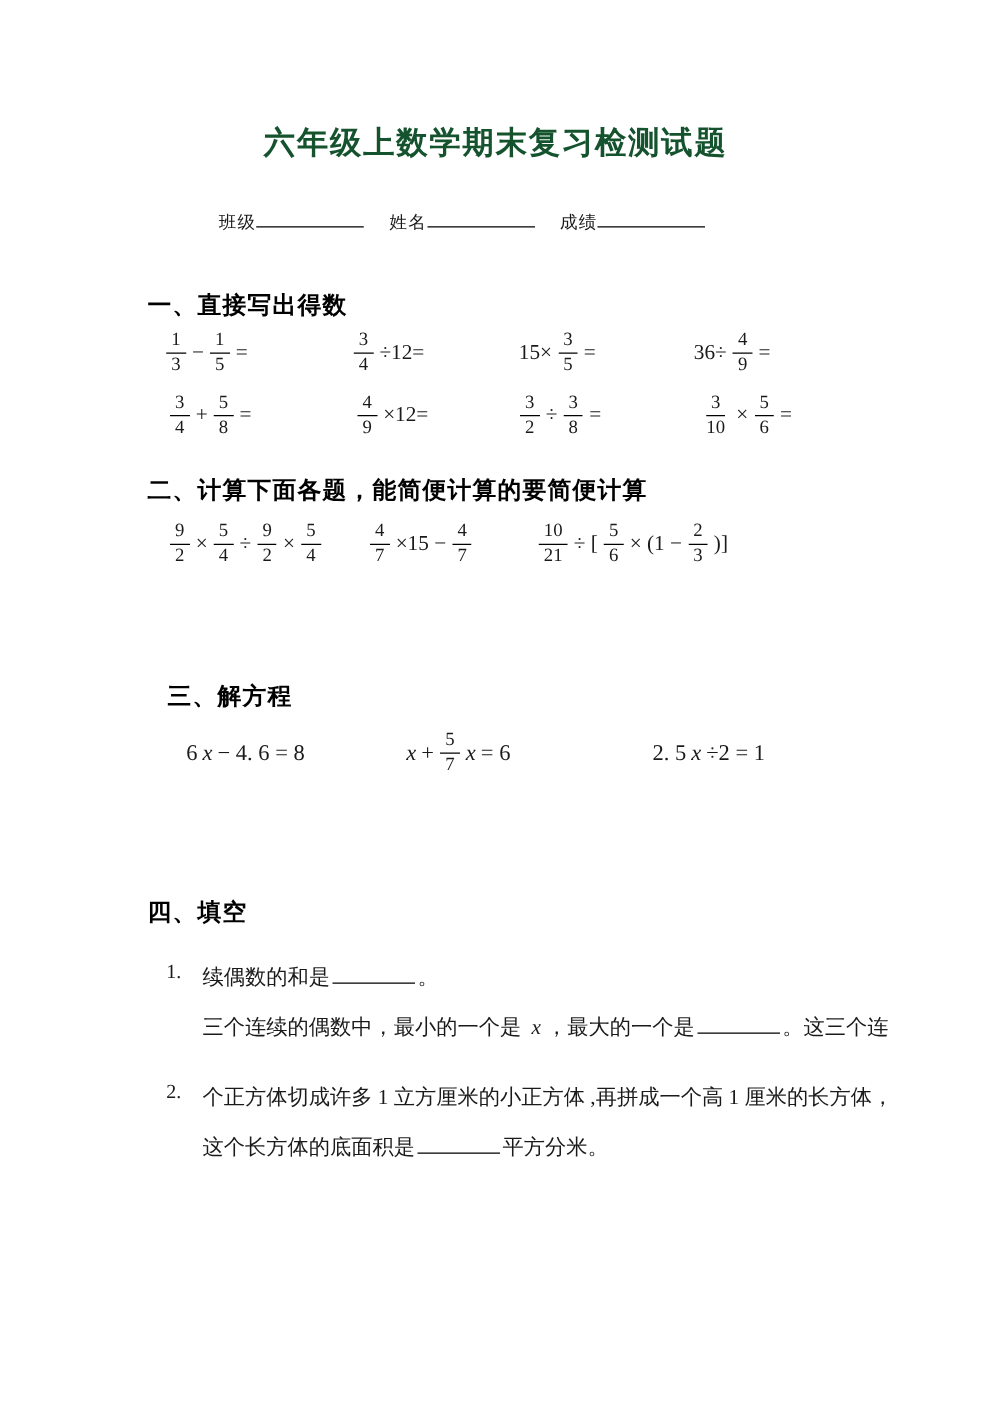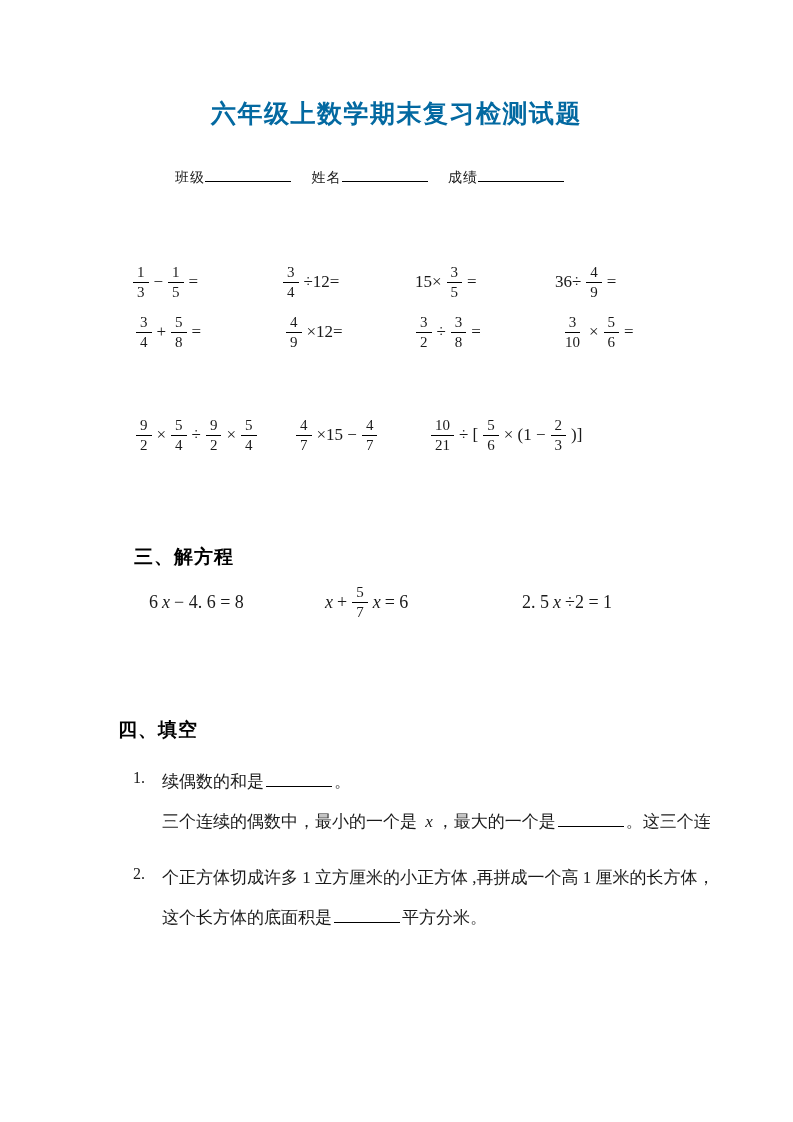--- a/index.html
+++ b/index.html
@@ -10,21 +10,21 @@
     color:#1a1a1a;
     font-family:"Liberation Serif", serif;
     overflow:hidden;
   }
   
   .title{
     position:absolute;top:97px;left:0;width:100%;
     text-align:center;
     font-family:"Liberation Sans", sans-serif;
     font-weight:bold;font-size:25px;letter-spacing:1.5px;
-    color:#0369a1;
+    color:#14532d;
   }
   
   .info{
     position:absolute;top:164px;left:175px;
     font-size:14px;white-space:nowrap;
   }
   .info .field{margin-right:17px;}
   .info .flabel{letter-spacing:1px;}
   .info .uline{
     display:inline-block;width:86px;height:17px;
@@ -91,20 +91,21 @@
 <div class="page">
 
   <div class="title">六年级上数学期末复习检测试题</div>
 
   <div class="info">
     <span class="field"><span class="flabel">班级</span><span class="uline"></span></span>
     <span class="field"><span class="flabel">姓名</span><span class="uline"></span></span>
     <span class="field"><span class="flabel">成绩</span><span class="uline"></span></span>
   </div>
 
+  <div class="heading" id="h-sec1">一、直接写出得数</div>
   <div class="mathrow" id="row-1a">
       <span class="cell">
         <span class="frac">
           <span class="num">1</span>
           <span class="den">3</span>
         </span>
         <span class="mtext">−</span>
         <span class="frac">
           <span class="num">1</span>
           <span class="den">5</span>
@@ -174,20 +175,21 @@
         </span>
         <span class="mtext">×</span>
         <span class="frac">
           <span class="num">5</span>
           <span class="den">6</span>
         </span>
         <span class="mtext">=</span>
       </span>
     </div>
 
+  <div class="heading" id="h-sec2">二、计算下面各题，能简便计算的要简便计算</div>
   <div class="mathrow" id="row-2">
       <span class="cell">
         <span class="frac">
           <span class="num">9</span>
           <span class="den">2</span>
         </span>
         <span class="mtext">×</span>
         <span class="frac">
           <span class="num">5</span>
           <span class="den">4</span>

